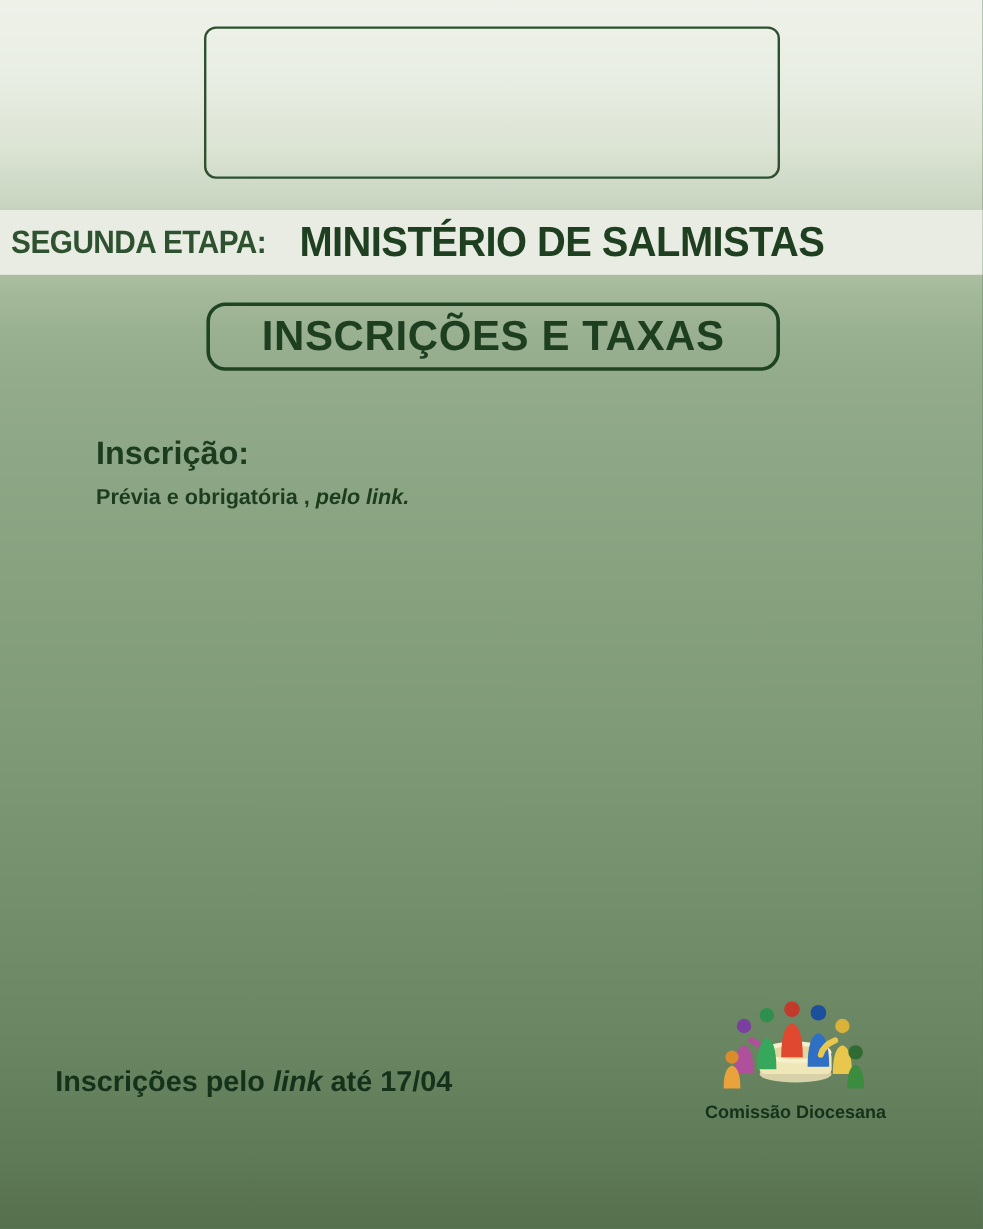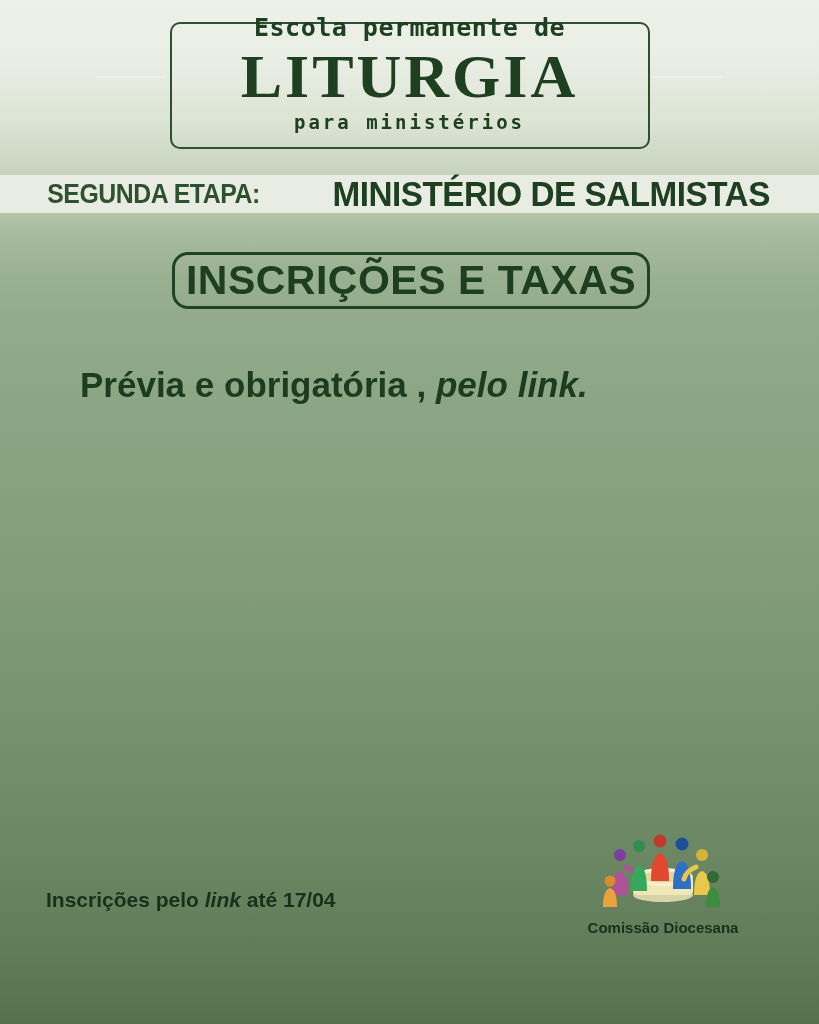--- a/index.html
+++ b/index.html
@@ -90,26 +90,24 @@
     letter-spacing: 3px;
     margin-top: 2px;
   }
 
   
   .stage-band {
     position: absolute;
     left: 0;
     top: 175px;
     width: 819px;
-    height: 38px;
+    height: 54px;
     background: #e9ece3;
     display: flex;
     align-items: center;
-    justify-content: center;
-    gap: 45px;
   }
   .stage-pre {
     font-family: "Liberation Sans", sans-serif;
     font-size: 27px;
     font-weight: bold;
     color: #2e512f;
     letter-spacing: -0.5px;
     transform: scaleX(0.92);
   }
   .stage-main {
@@ -128,60 +126,60 @@
     left: 172px;
     top: 252px;
     width: 478px;
     height: 57px;
     border: 3px solid #1f4423;
     border-radius: 16px;
     box-sizing: border-box;
     display: flex;
     align-items: center;
     justify-content: center;
-    font-size: 41px;
+    font-size: 35px;
     font-weight: bold;
     color: #1d3f20;
     letter-spacing: 0.5px;
   }
 
   
   .body-block {
     position: absolute;
     left: 80px;
     top: 358px;
     width: 660px;
     color: #1b3c1f;
   }
   .lbl {
     font-size: 27px;
     font-weight: bold;
     line-height: 1.55;
   }
   .para {
-    font-size: 35px;
+    font-size: 18px;
     font-weight: bold;
     line-height: 1.56;
     text-align: justify;
     text-justify: inter-word;
   }
   .para.force-justify::after {
     content: "";
     display: inline-block;
     width: 100%;
   }
   .italic { font-style: italic; }
   .gap { height: 78px; }
 
   
   .footer-note {
     position: absolute;
     left: 46px;
     top: 888px;
-    font-size: 21px;
+    font-size: 24px;
     font-weight: bold;
     color: #14321a;
   }
 
   .credit {
     position: absolute;
     left: 545px;
     top: 833px;
     width: 236px;
     text-align: center;
@@ -199,36 +197,32 @@
     height: 82px;
     margin: 0 auto;
   }
 </style>
 </head>
 <body>
 
 <div class="poster">
 
   <div class="logo-frame"></div>
-  <div class="logo-block">
-    <div class="logo-top">Escola permanente de</div>
-    <div class="logo-main">LITURGIA</div>
-    <div class="logo-sub">para ministérios</div>
-  </div>
 
   <div class="stage-band">
     <span class="stage-pre">SEGUNDA ETAPA:</span>
     <span class="stage-main">MINISTÉRIO DE SALMISTAS</span>
   </div>
 
   <div class="section-title">
     <span>INSCRIÇÕES E TAXAS</span>
   </div>
 
   <div class="body-block">
+    <div class="lbl">Inscrição:</div>
     <div class="para">
       <span>Prévia e obrigatória ,</span>
       <span class="italic">pelo link.</span>
     </div>
 
     <div class="gap"></div>
 
   </div>
 
   <div class="footer-note">

